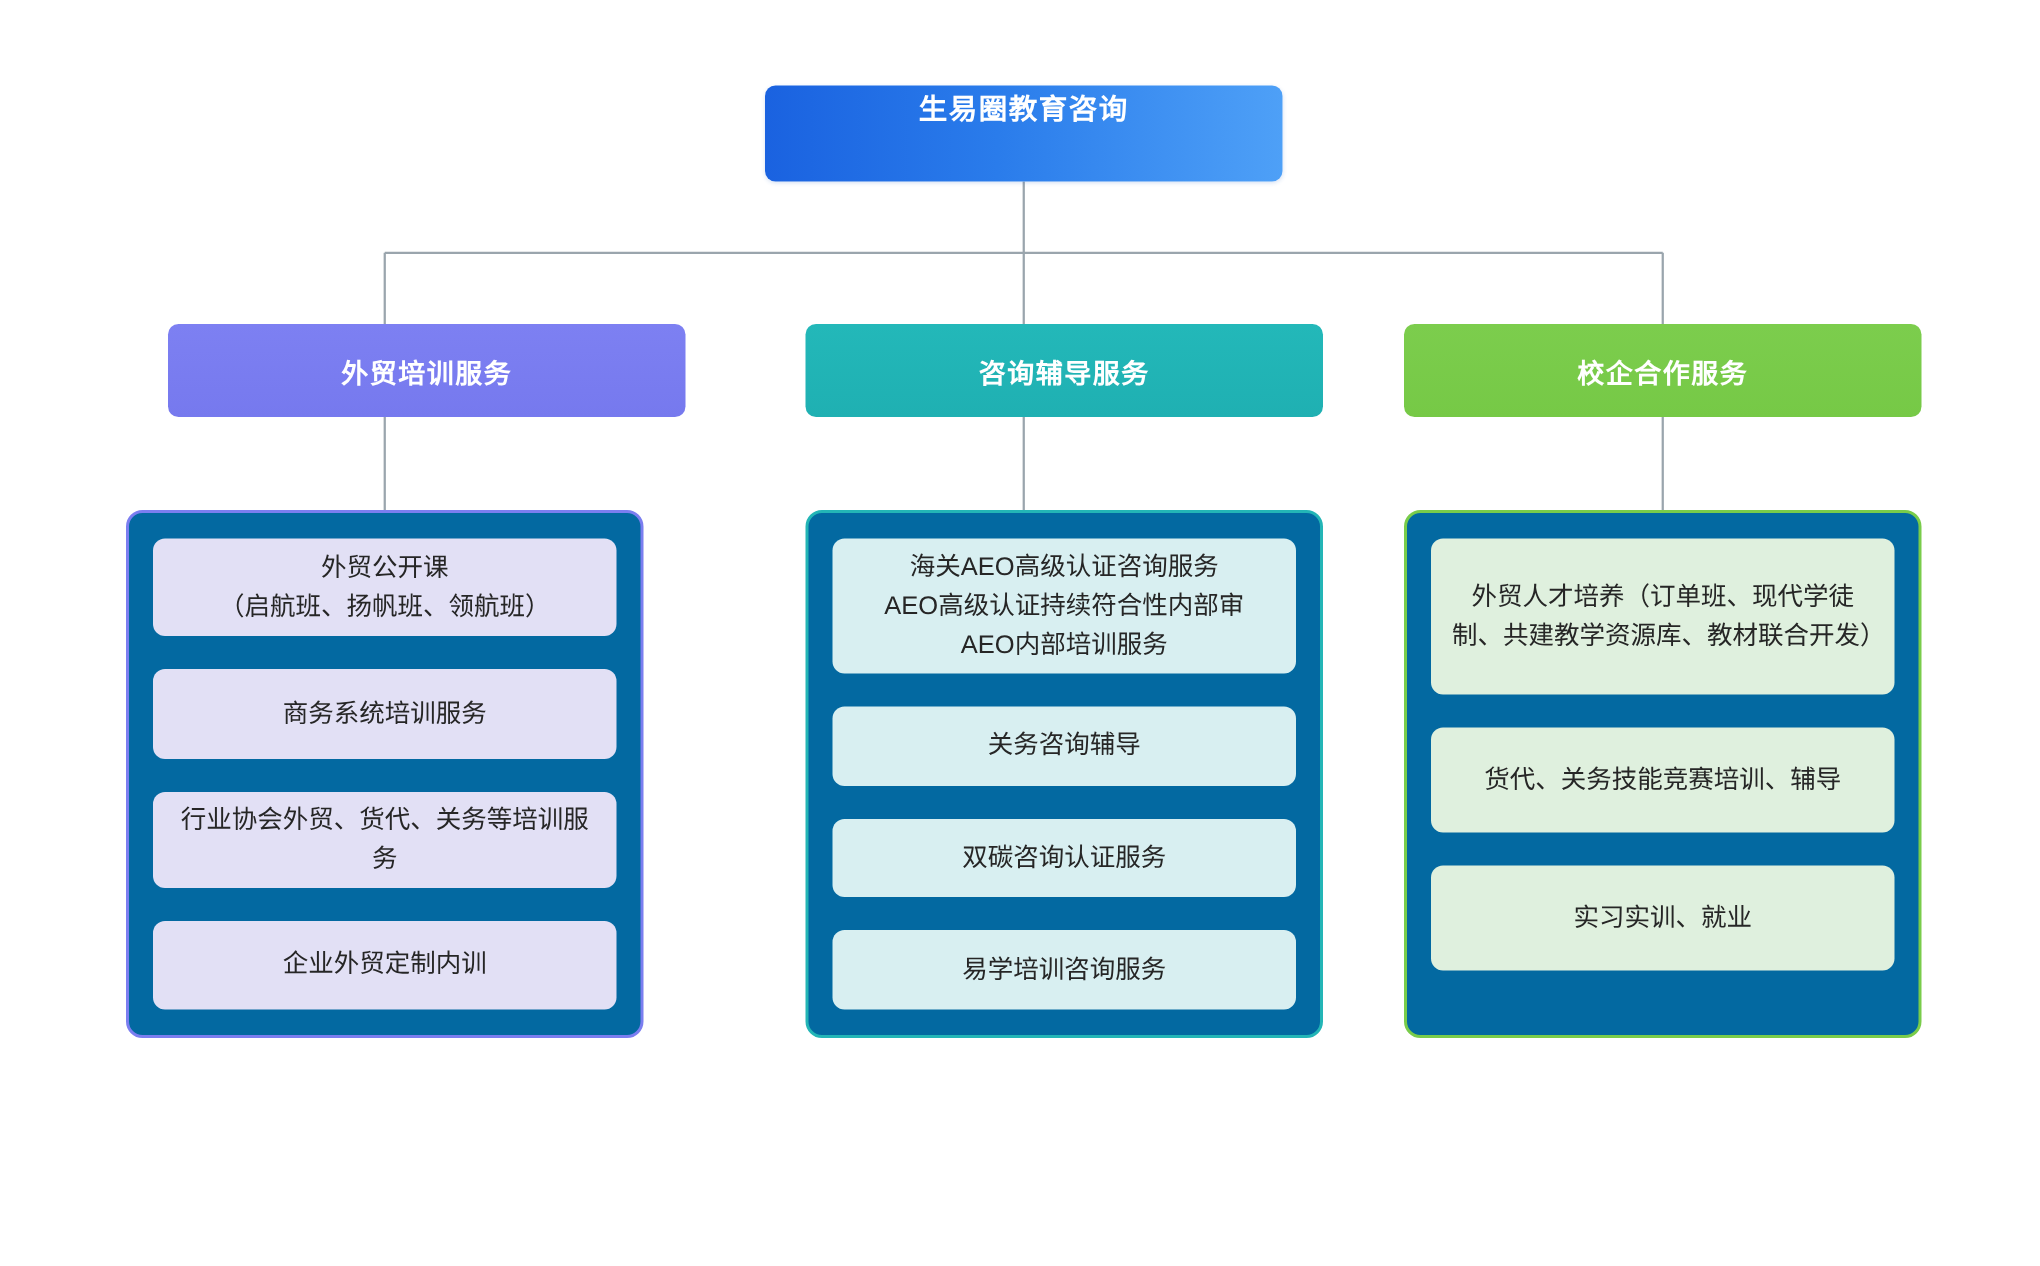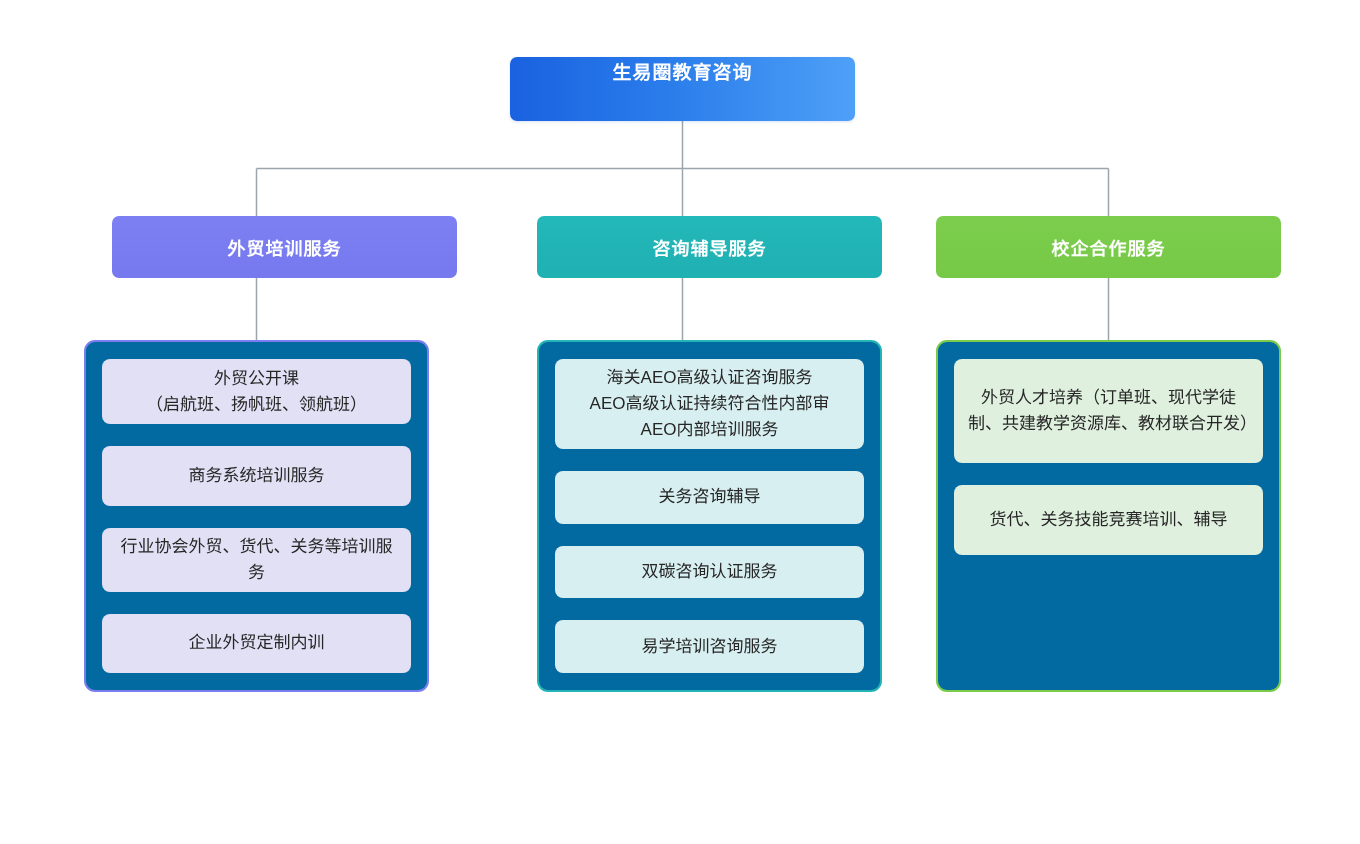--- a/index.html
+++ b/index.html
@@ -188,16 +188,17 @@
     </div>
   </div>
 
   <div class="branch col-2">
     <div class="branch-header">
       <span class="branch-label">校企合作服务</span>
     </div>
     <div class="branch-panel">
       <div class="card h-xtall">外贸人才培养（订单班、现代学徒制、共建教学资源库、教材联合开发）</div>
       <div class="card h-std">货代、关务技能竞赛培训、辅导</div>
+      <div class="card h-std">实习实训、就业</div>
     </div>
   </div>
 
 </div>
 
 </body></html>

